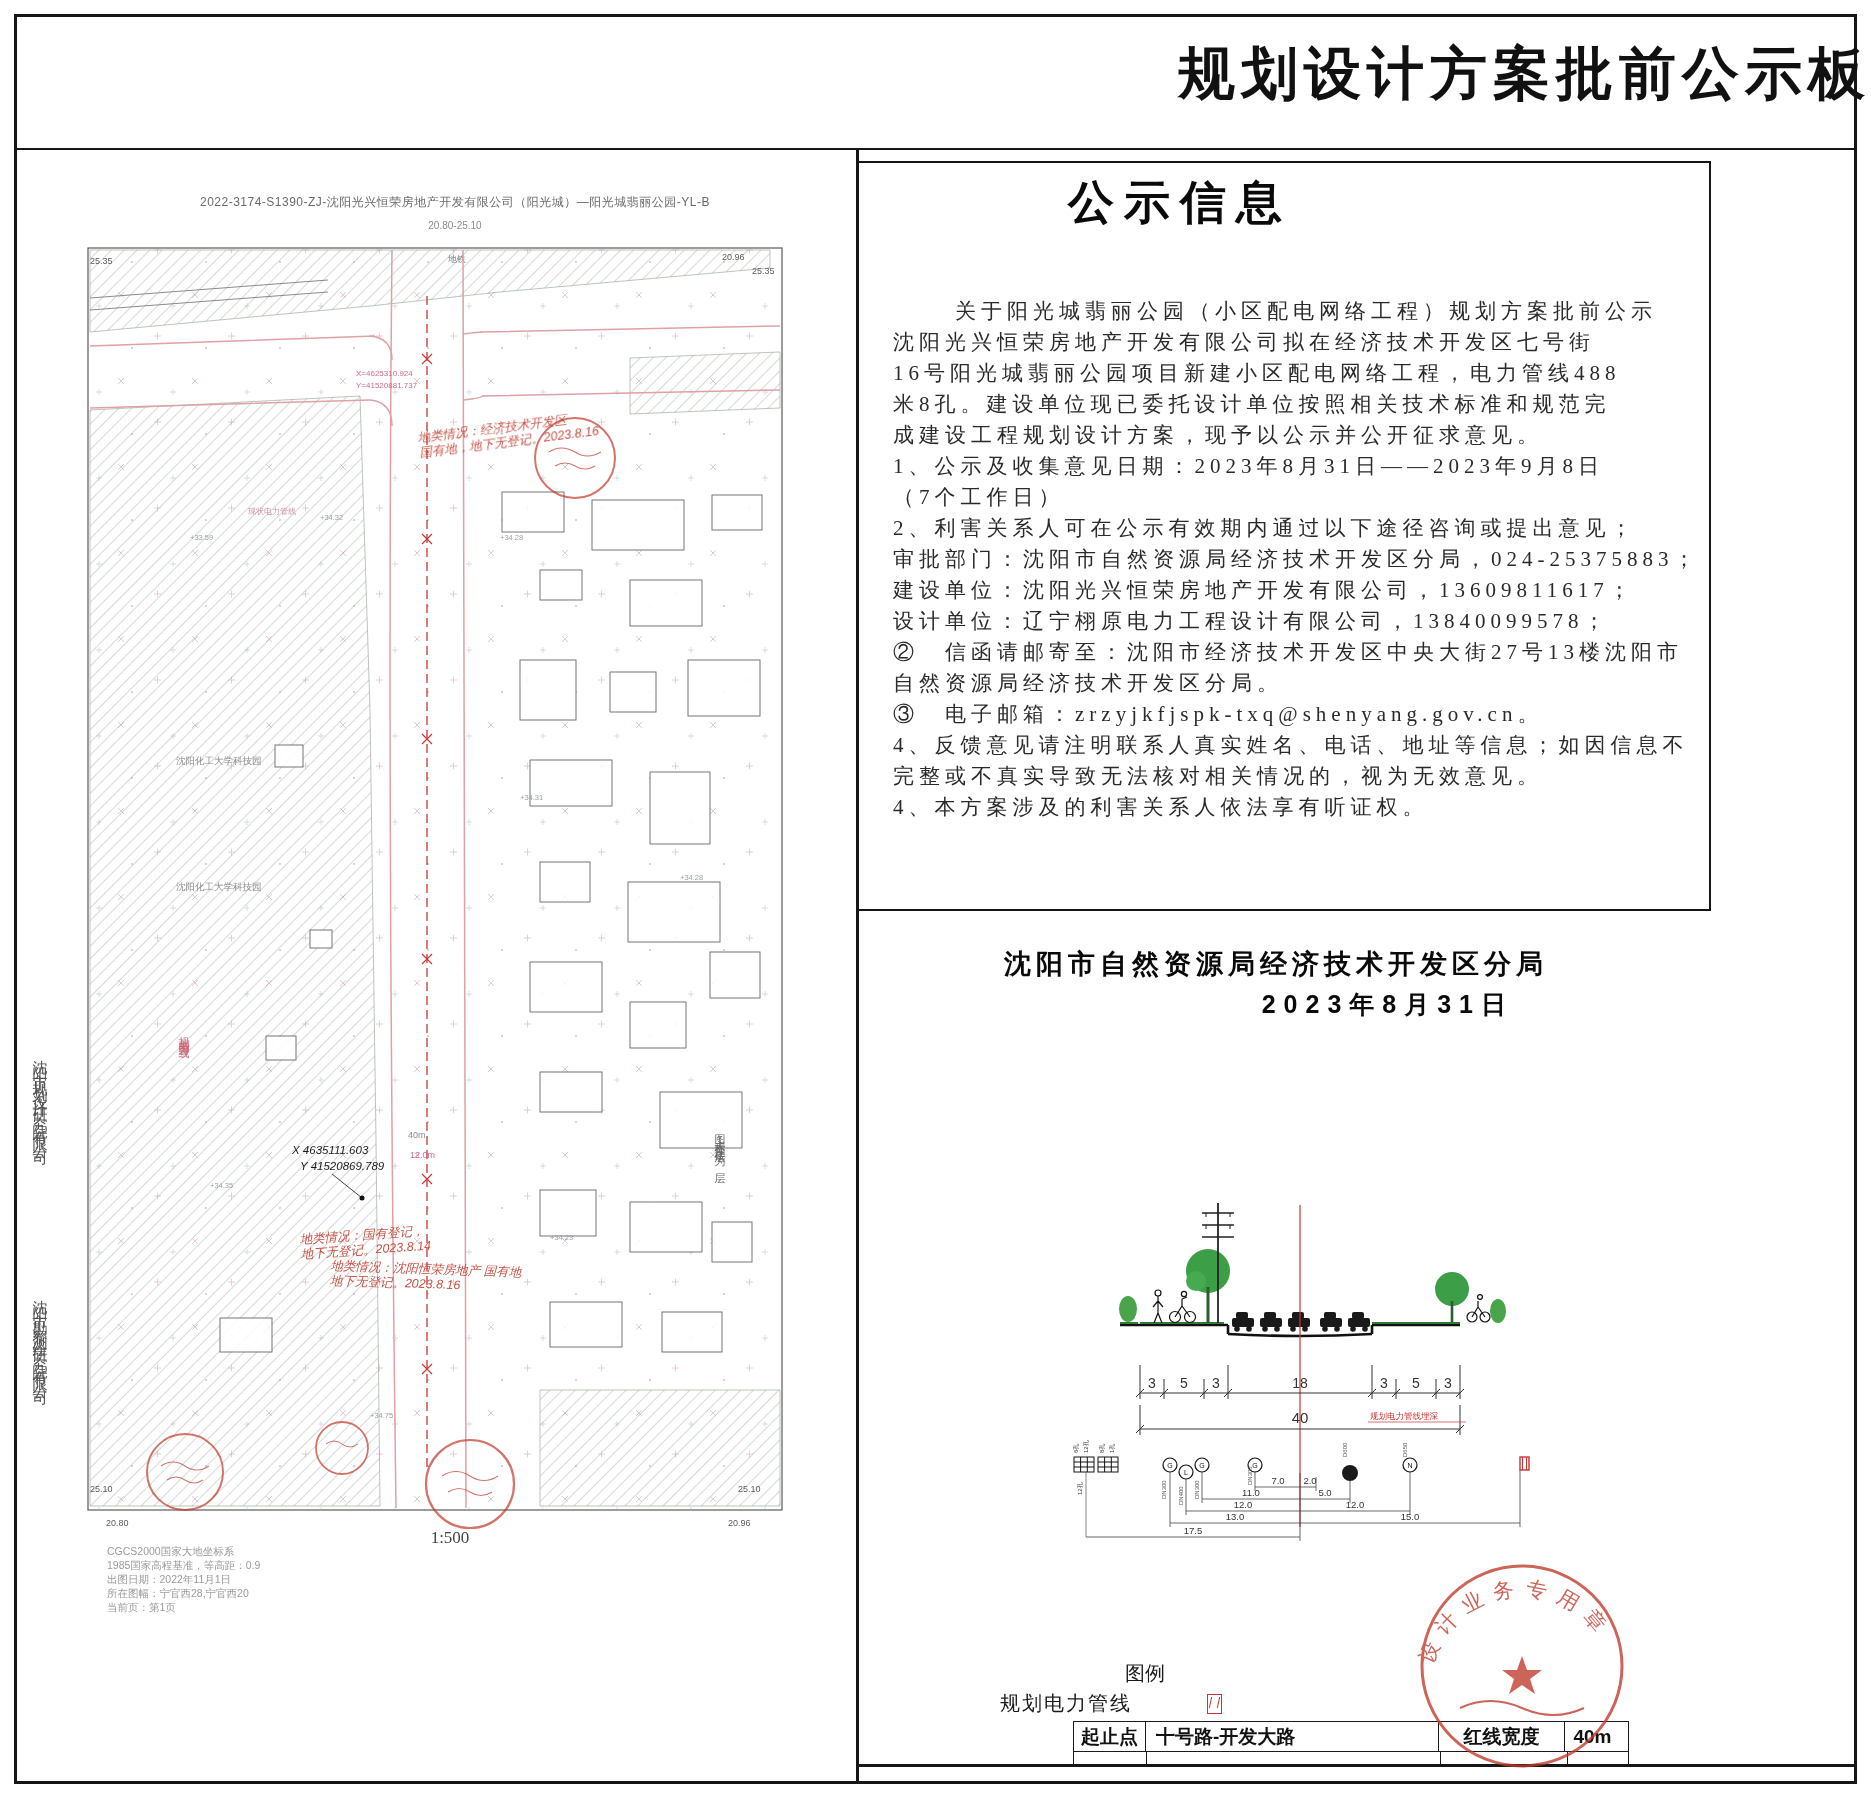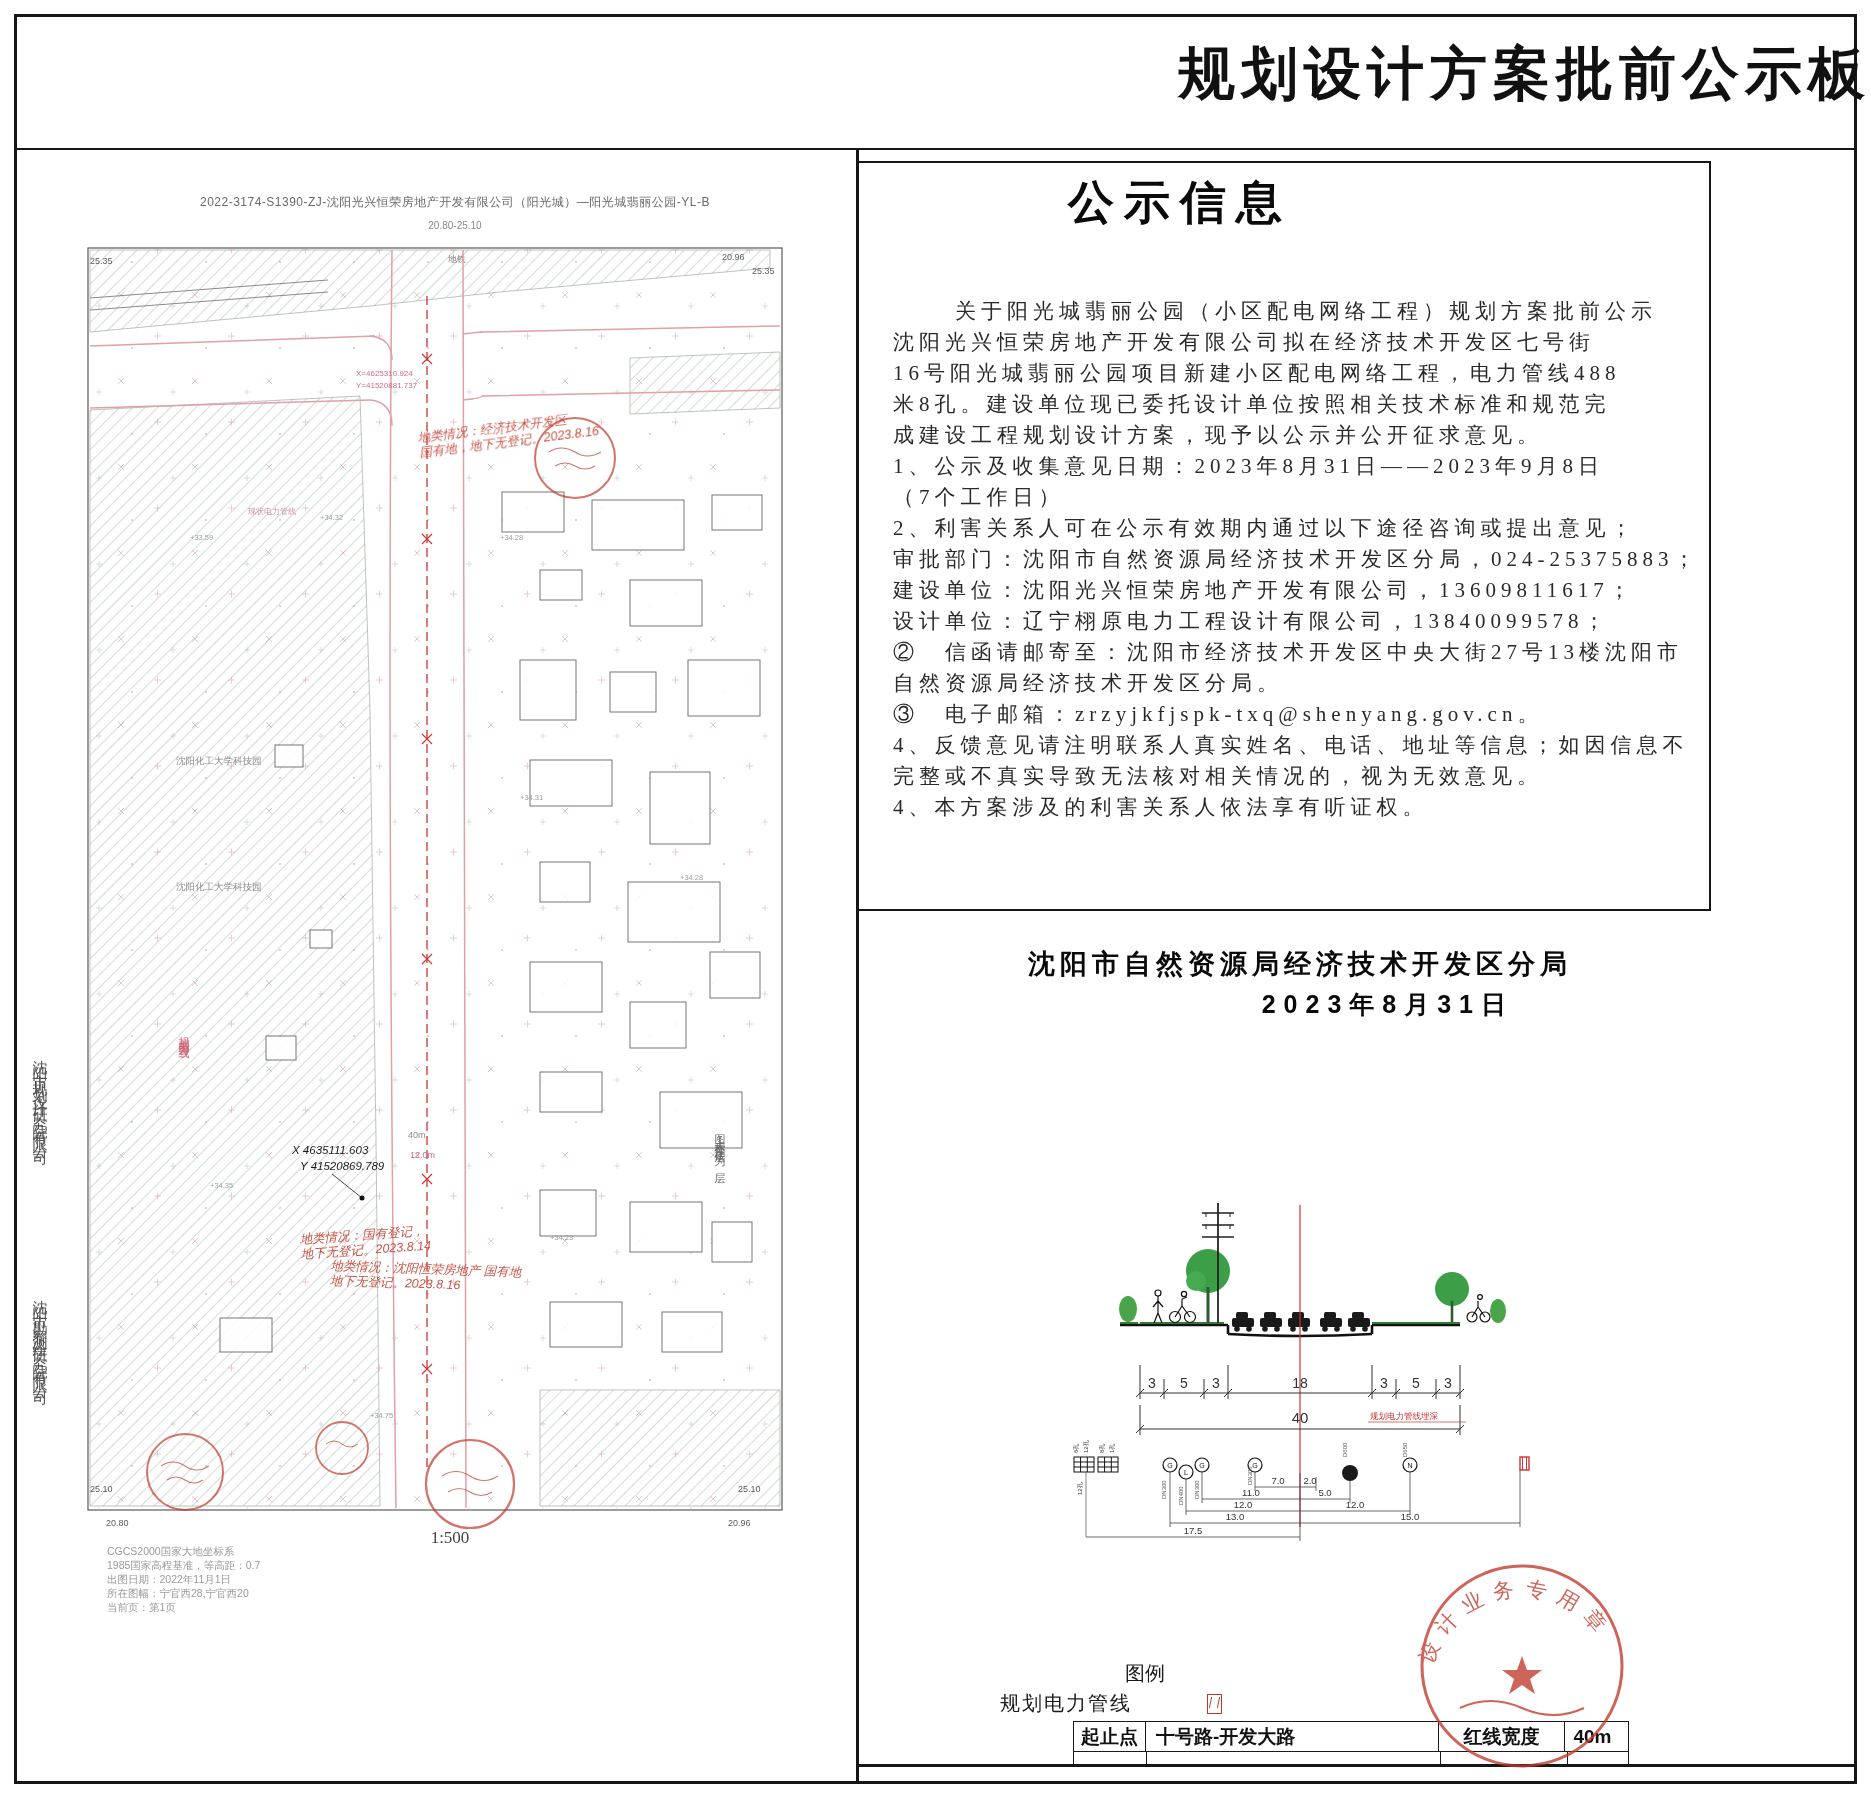--- a/index.html
+++ b/index.html
@@ -15,21 +15,21 @@
   .notice-box{position:absolute;left:859px;top:161px;width:850px;height:746px;
     border-top:2px solid #161616;border-right:2px solid #161616;border-bottom:2px solid #161616;}
   .notice-title{position:absolute;left:880px;top:172px;width:600px;text-align:center;
     font-size:46px;font-weight:bold;color:#0a0a0a;letter-spacing:10px;
     font-family:"Liberation Serif",serif;}
   .notice-text{position:absolute;left:893px;top:296px;width:748px;
     font-family:"Liberation Serif",serif;font-size:21px;color:#2a2a2a;
     letter-spacing:5px;line-height:31px;}
   .notice-text .ln{white-space:nowrap;}
   .notice-text .indent{text-indent:62px;}
-  .sig{position:absolute;left:904px;top:946px;width:668px;text-align:right;
+  .sig{position:absolute;left:880px;top:946px;width:668px;text-align:right;
     font-size:27px;font-weight:bold;color:#0a0a0a;letter-spacing:5px;}
   .sig-date{position:absolute;left:880px;top:988px;width:634px;text-align:right;
     font-size:25px;font-weight:bold;color:#0a0a0a;letter-spacing:8px;}
   .map-doc-title{position:absolute;left:85px;top:194px;width:740px;text-align:center;
     font-size:12px;color:#6a6a6a;letter-spacing:0.5px;}
   .map-range{position:absolute;left:85px;top:220px;width:740px;text-align:center;
     font-size:10px;color:#8a8a8a;}
   .vtext{writing-mode:vertical-rl;text-orientation:upright;position:absolute;color:#4a4a4a;}
   .side-co{font-size:15px;letter-spacing:7px;color:#4f4f4f;}
   .side-note{font-size:11px;letter-spacing:3px;color:#666;}
@@ -223,21 +223,21 @@
   </div>
 
   <div class="vtext side-co" style="left:30px;top:1048px;height:330px;">沈阳市规划设计研究院有限公司</div>
   <div class="vtext side-co" style="left:30px;top:1288px;height:300px;">沈阳市勘察测绘研究院有限公司</div>
   <div class="vtext side-note" style="left:712px;top:1125px;height:190px;">图上未标注楼层为1层</div>
   <div class="vtext" style="left:176px;top:1028px;height:100px;font-size:11px;color:#cc6677;letter-spacing:2px;">规划电力管线</div>
 
   <div class="map-scale">1:500</div>
   <div class="map-footer">
     <div>CGCS2000国家大地坐标系</div>
-    <div>1985国家高程基准，等高距：0.7</div>
+    <div>1985国家高程基准，等高距：0.9</div>
     <div>出图日期：2022年11月1日</div>
     <div>所在图幅：宁官西28,宁官西20</div>
     <div>当前页：第1页</div>
   </div>
 
   <div class="notice-box"></div>
   <div class="notice-title">公示信息</div>
 
   <div class="notice-text">
     <div class="ln indent">关于阳光城翡丽公园（小区配电网络工程）规划方案批前公示</div>

